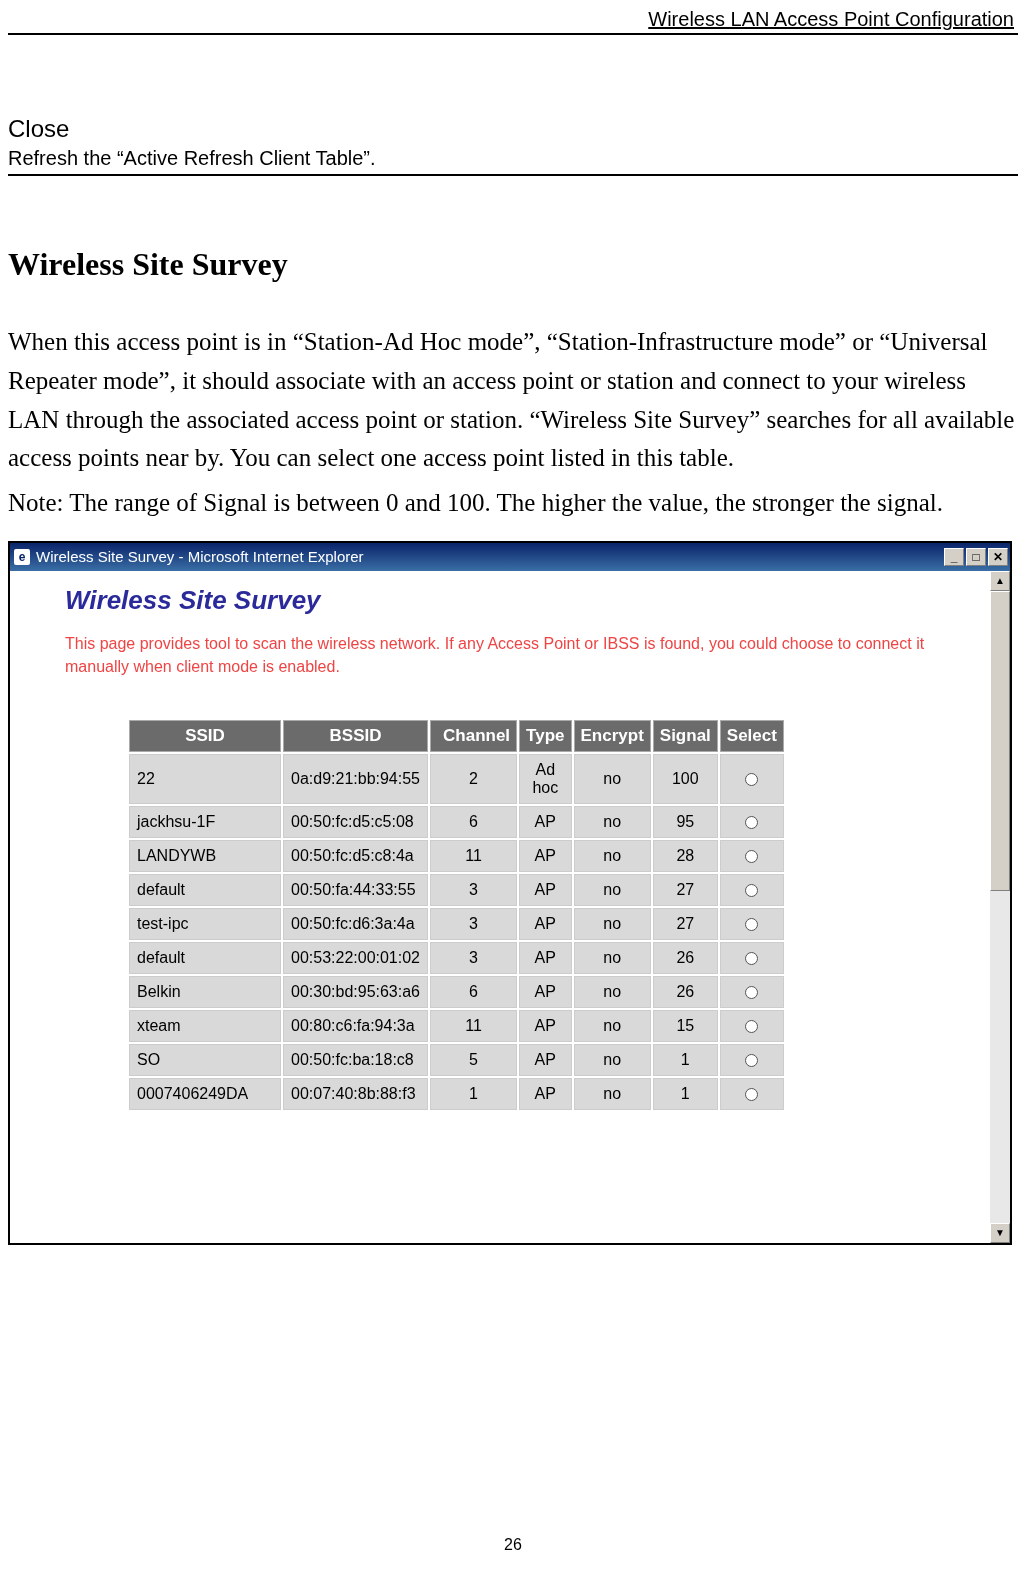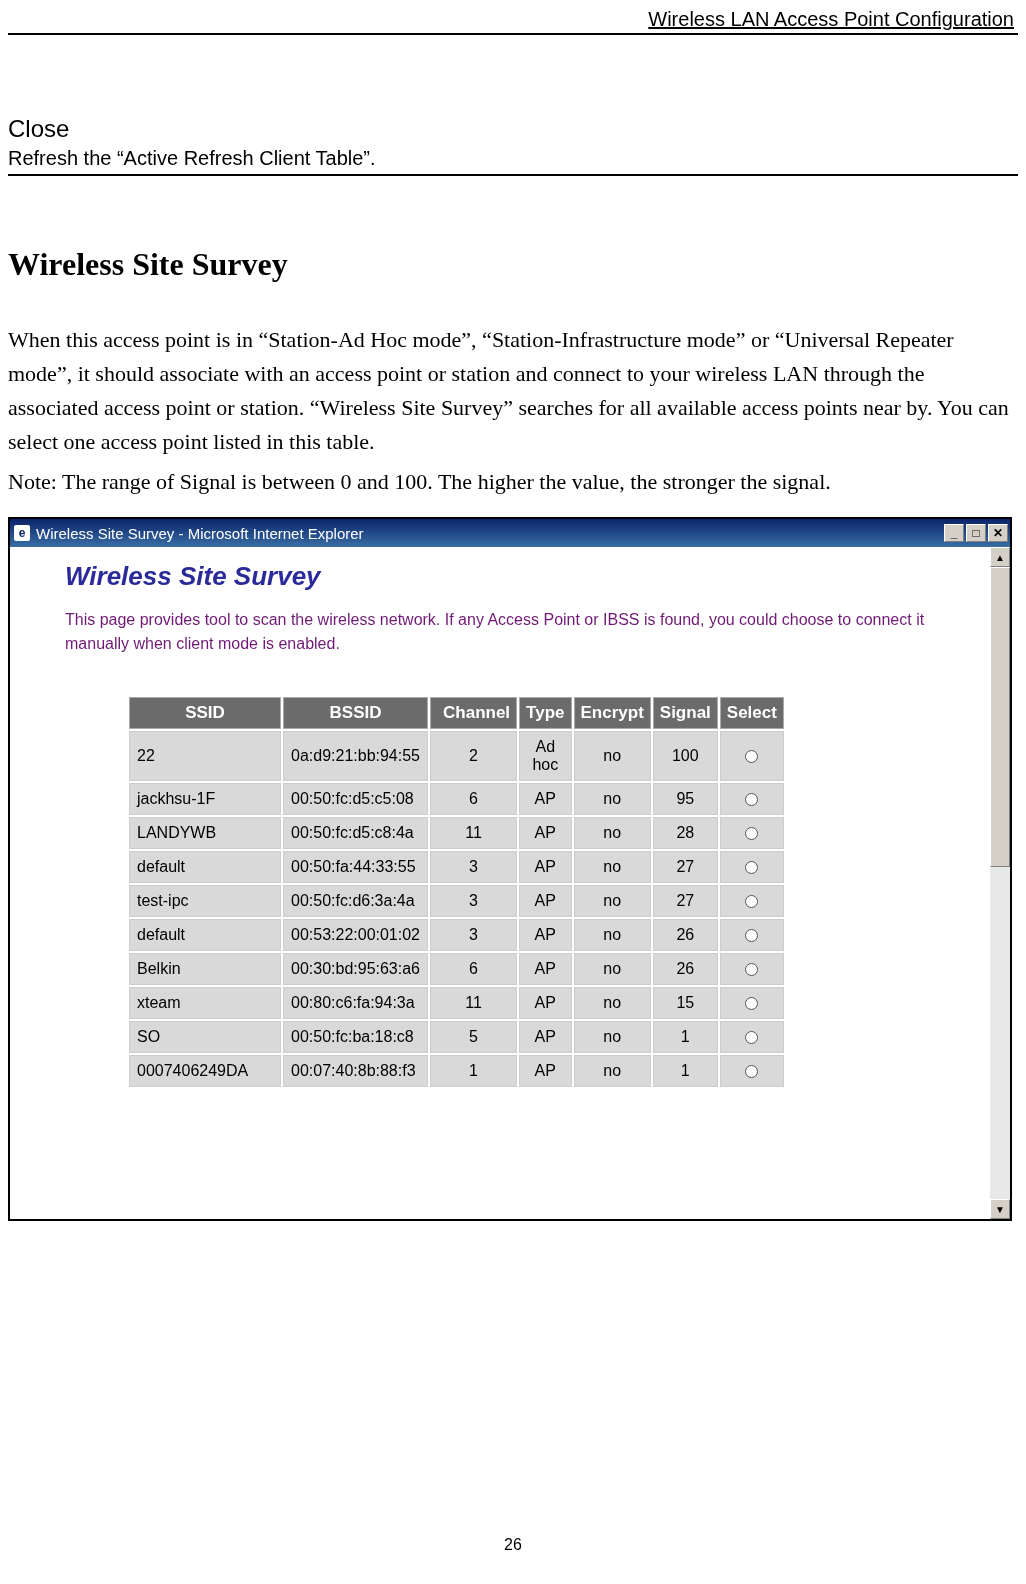--- a/index.html
+++ b/index.html
@@ -3,31 +3,31 @@
   <meta charset="utf-8">
   <style>
     * { margin: 0; padding: 0; box-sizing: border-box; }
     body { width: 1026px; height: 1584px; background: #fff; font-family: "Times New Roman", serif; position: relative; }
     .page { padding: 8px 8px 0 8px; }
     .top-header { text-align: right; font-family: Arial, sans-serif; font-size: 20px; border-bottom: 2px solid #000; padding: 0 4px 2px 0; margin-bottom: 80px; text-decoration: underline; }
     .row-desc { display: flex; border-bottom: 2px solid #000; padding-bottom: 4px; margin-bottom: 70px; flex-direction: column; }
     .row-desc .label { width: 300px; font-family: Arial, sans-serif; font-size: 24px; }
     .row-desc .value { font-family: Arial, sans-serif; font-size: 20px; padding-top: 4px; }
     h2.section-title { font-family: "Times New Roman", serif; font-size: 32px; font-weight: bold; margin-bottom: 40px; }
-    p.body-text { font-family: "Times New Roman", serif; font-size: 22px; line-height: 1.55; margin-bottom: 6px; }
+    p.body-text { font-family: "Times New Roman", serif; font-size: 25px; line-height: 1.55; margin-bottom: 6px; }
     .figure-wrap { margin-top: 18px; border: 2px solid #000; width: 1004px; }
     .win-titlebar { height: 28px; background: linear-gradient(#0a246a, #3a6ea5); display: flex; align-items: center; justify-content: space-between; padding: 0 2px 0 4px; color: #fff; font-family: Tahoma, Arial, sans-serif; font-size: 15px; }
     .win-title-left { display: flex; align-items: center; gap: 6px; }
     .ie-icon { width: 16px; height: 16px; background: #fff; border-radius: 2px; display: flex; align-items: center; justify-content: center; color: #0a246a; font-weight: bold; font-size: 12px; }
     .win-controls { display: flex; gap: 2px; }
     .win-btn { width: 20px; height: 18px; background: #d4d0c8; border: 1px solid #808080; border-top-color: #fff; border-left-color: #fff; display: flex; align-items: center; justify-content: center; font-family: Arial, sans-serif; font-size: 12px; font-weight: bold; color: #000; }
     .content-area { display: flex; background: #fff; height: 672px; }
     .content-inner { flex: 1; padding: 14px 0 0 55px; font-family: Verdana, Arial, sans-serif; }
     .wss-title { color: #2a2a9a; font-size: 26px; font-style: italic; font-weight: bold; margin-bottom: 16px; font-family: Arial, sans-serif; }
-    .wss-desc { color: #701a75; font-size: 16px; line-height: 1.45; margin-bottom: 40px; max-width: 880px; }
+    .wss-desc { color: #ef4444; font-size: 16px; line-height: 1.45; margin-bottom: 40px; max-width: 880px; }
     .survey-table { border-collapse: separate; border-spacing: 2px; margin-left: 62px; }
     .survey-table th { background: #6b6b6b; color: #fff; font-family: Arial, sans-serif; font-weight: bold; font-size: 17px; padding: 5px 6px; text-align: center; border: 1px solid #aaa; }
     .survey-table th.ssid-col { width: 152px; }
     .survey-table th.bssid-col { width: 124px; }
     .survey-table th.ch-col { width: 68px; padding-left: 12px; }
     .survey-table th.type-col { width: 48px; }
     .survey-table th.enc-col { width: 62px; }
     .survey-table th.sig-col { width: 52px; }
     .survey-table th.sel-col { width: 52px; }
     .survey-table td { background: #d9d9d9; font-family: Arial, sans-serif; font-size: 16px; padding: 6px 7px; color: #000; border: 1px solid #ccc; }

